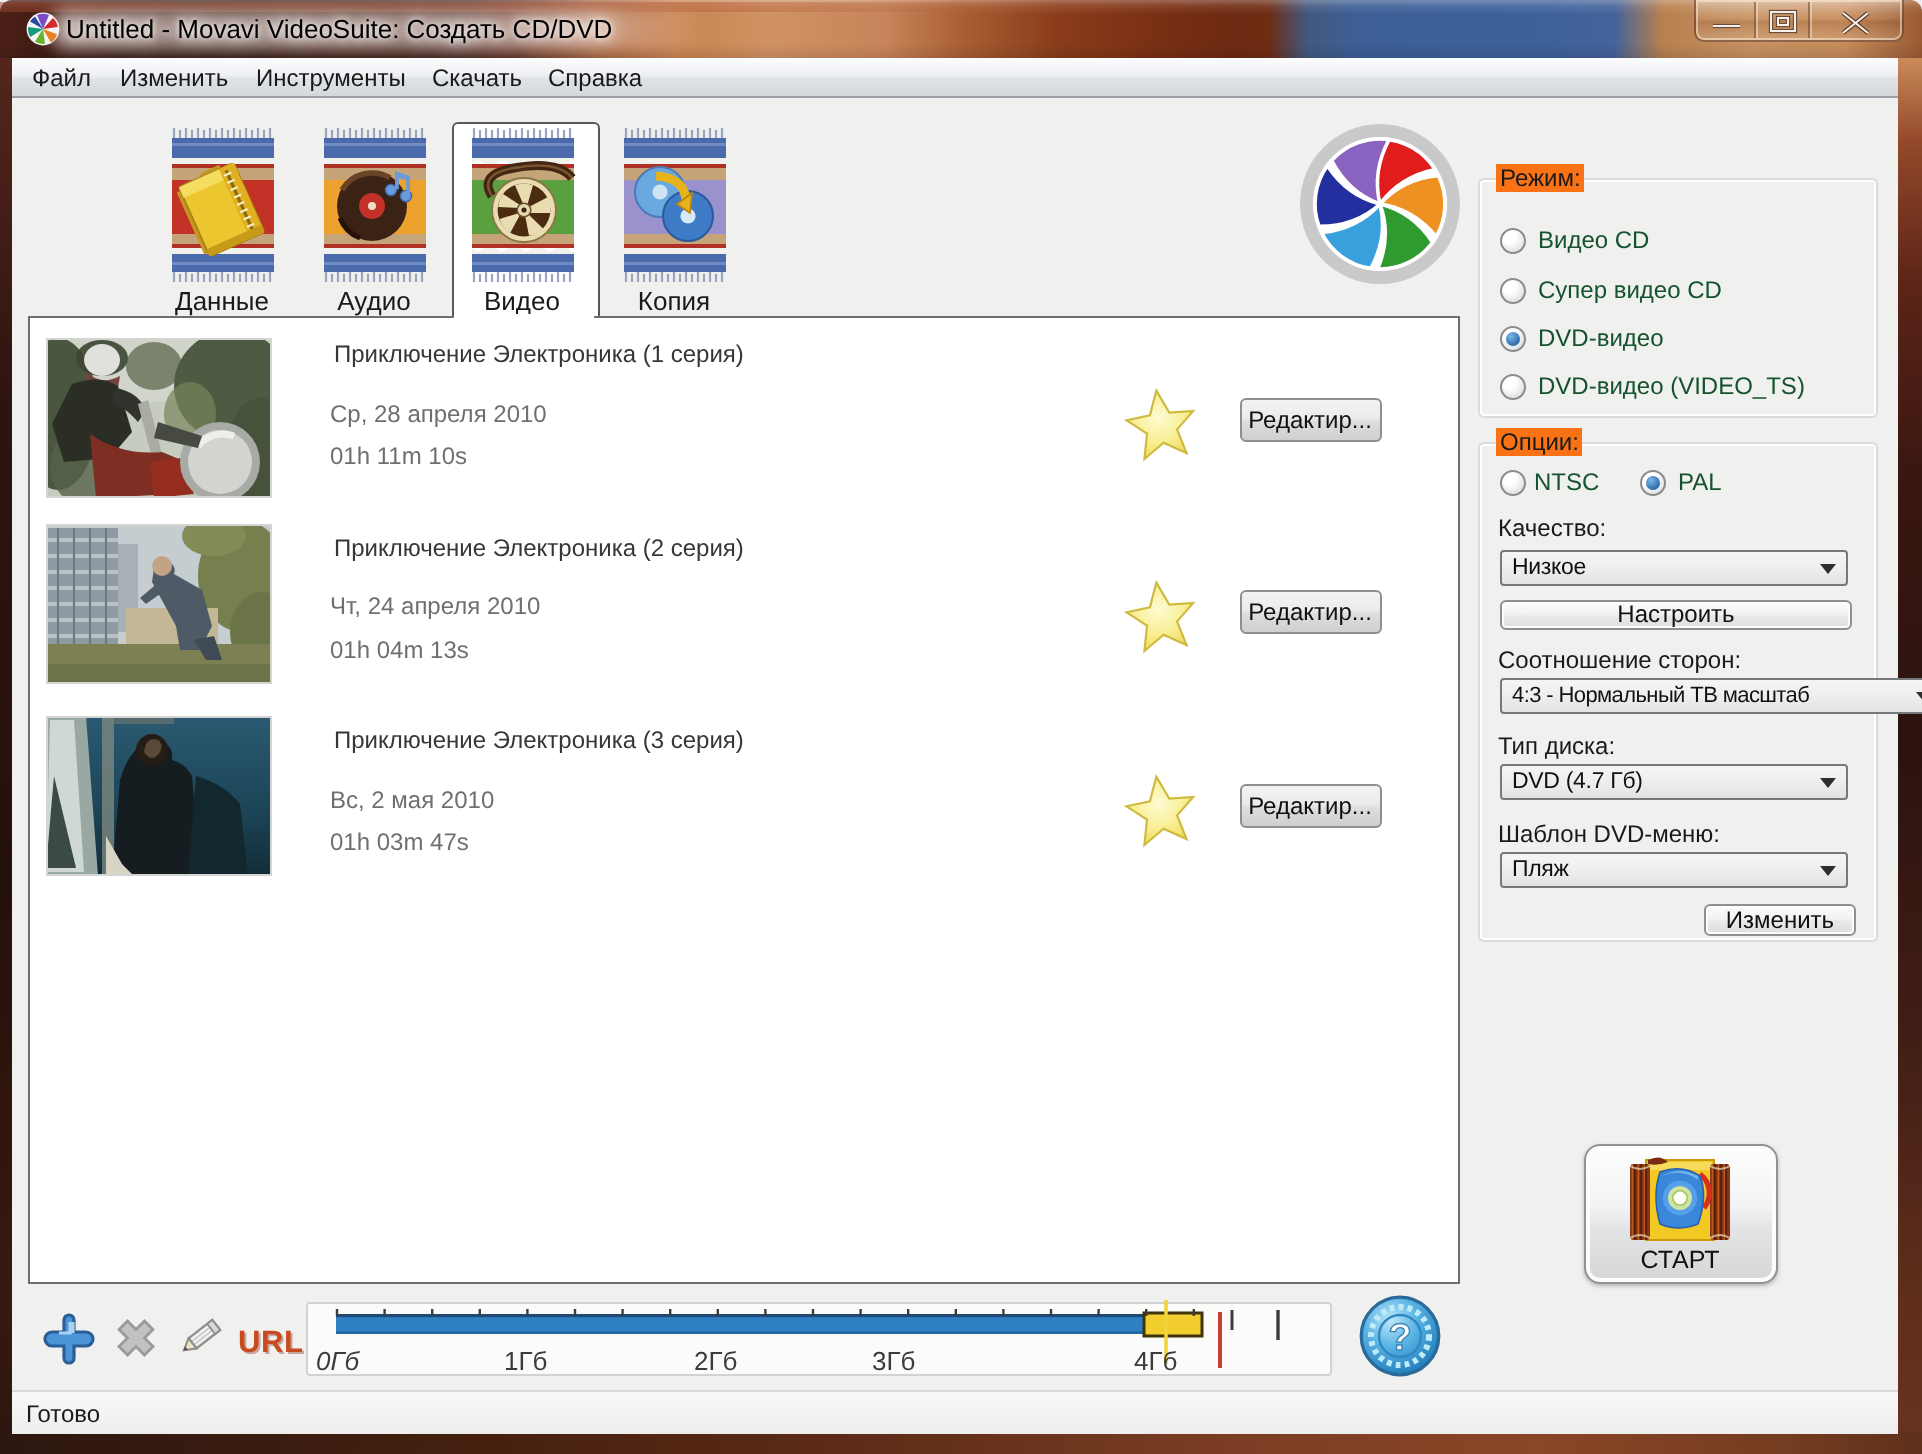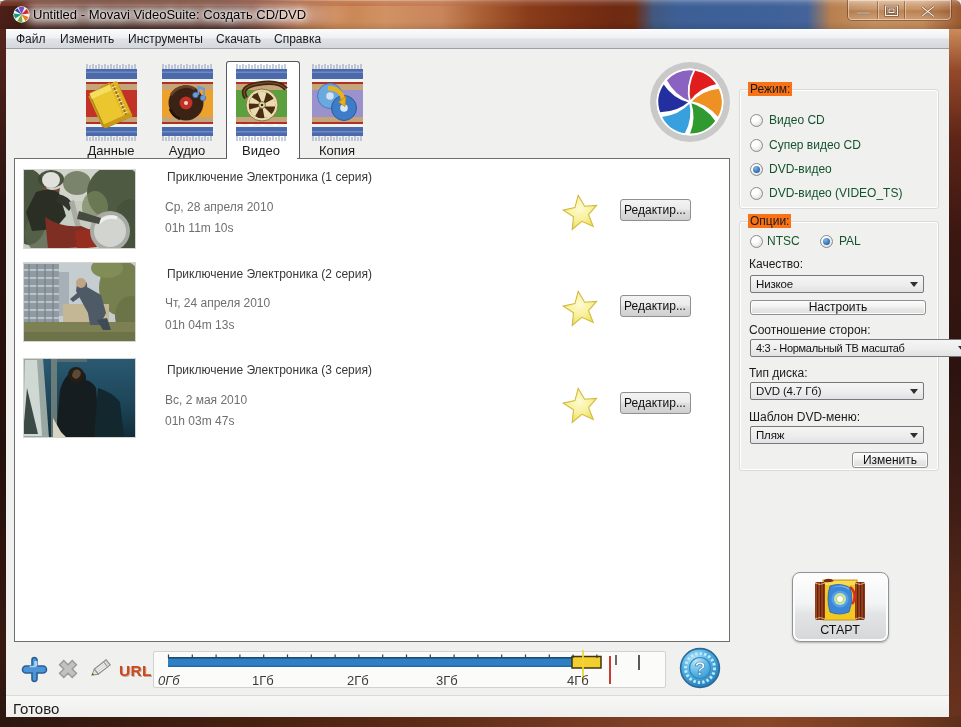--- a/index.html
+++ b/index.html
@@ -29,21 +29,21 @@
  box-shadow:inset 0 0 0 1px rgba(255,240,222,0.5);}
 .wdiv{top:1px;width:1px;height:18px;background:rgba(105,62,38,0.5);box-shadow:1px 0 0 rgba(255,240,222,0.45);}
 
 #menubar{left:6px;top:29px;width:943px;height:19px;
  background:linear-gradient(#fbfcfd,#eef0f3 45%,#dfe2e7 55%,#d4d8dd);
  border-bottom:1px solid #9b9fa6;}
 #menubar .mi{position:absolute;top:3px;font-size:12px;color:#1a1a1a;}
 
 #content{left:6px;top:49px;width:943px;height:646px;background:#f0f0ef;}
 #statusbar{left:6px;top:695px;width:943px;height:21px;background:linear-gradient(#f8f8f7,#eeeeec);border-top:1px solid #d9d9d7;}
-#statustext{left:7px;top:4px;font-size:15px;color:#1c1c1c;}
+#statustext{left:7px;top:4px;font-size:12px;color:#1c1c1c;}
 
 #listbox{left:7.5px;top:108.5px;width:714px;height:482px;background:#fff;border:1px solid #6d6f71;}
 .entrytitle{font-size:12px;color:#373737;}
 .entrygray{font-size:12px;color:#6f6f6f;}
 .editbtn{width:69px;height:20px;border:1px solid #8e8f8f;border-radius:3px;
  background:linear-gradient(#f3f3f3,#ebebeb 45%,#dddddd 55%,#cfcfcf);
  font-size:12px;color:#111;text-align:center;line-height:20px;}
 
 #seltab{left:219.5px;top:12px;width:72px;height:96.5px;background:#fff;border:1px solid #58595b;border-bottom:none;border-radius:3px 3px 0 0;}
 .tablabel{font-size:13px;color:#1a1a1a;text-align:center;}

